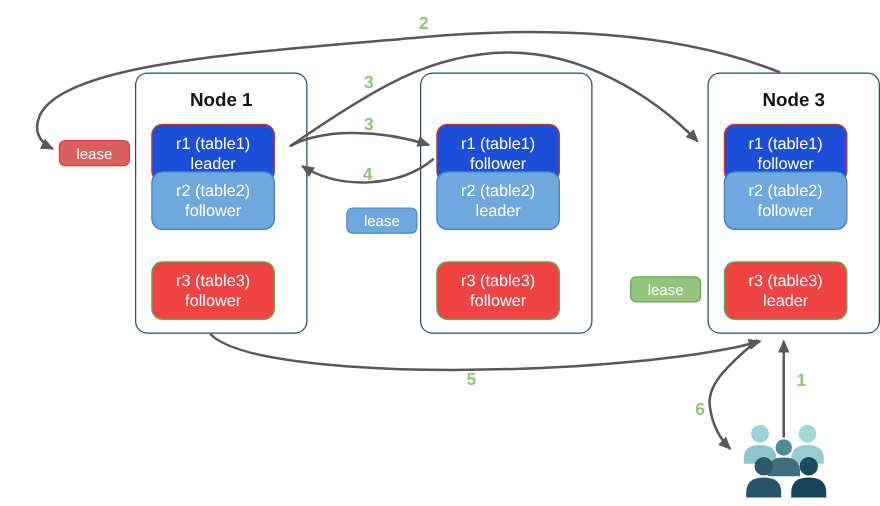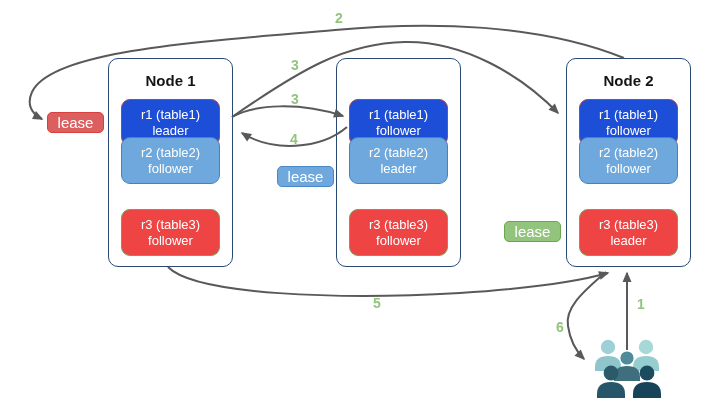--- a/index.html
+++ b/index.html
@@ -1,41 +1,41 @@
 <!DOCTYPE html>
 <html><head>
 <meta charset="utf-8">
 <style>
   html,body{margin:0;padding:0;background:#ffffff;}
   .stage{
     position:relative;width:704px;height:405px;background:#ffffff;overflow:hidden;
     font-family:"Liberation Sans",sans-serif;
   }
   .node{
-    position:absolute;top:58px;width:125px;height:209px;background:#ffffff;
+    position:absolute;top:58px;width:138px;height:209px;background:#ffffff;
     border:1.5px solid #2a4a73;border-radius:10px;box-sizing:border-box;z-index:1;
   }
   .node-1{left:108px}
   .node-2{left:336px}
   .node-3{left:566px}
   .node-title{
     margin-top:13px;text-align:center;font-weight:bold;font-size:15px;color:#141414;
   }
   .replica{
     position:absolute;left:12px;width:99px;height:47px;border-radius:9px;box-sizing:border-box;
     color:#ffffff;font-size:13px;line-height:16px;text-align:center;
     display:flex;flex-direction:column;justify-content:center;
   }
   .slot-1{top:40px}.slot-2{top:78px}.slot-3{top:150px}
   .rep-red{background:#1d4ed8;border:1.5px solid #c13b3b}
   .rep-blue{background:#6fa8dc;border:1.5px solid #3d85c6}
   .rep-green{background:#ef4444;border:1.5px solid #6aa84f}
   .lease{
     position:absolute;width:57px;height:21px;border-radius:5px;box-sizing:border-box;
-    color:#ffffff;font-size:15px;display:flex;align-items:center;justify-content:center;z-index:2;
+    color:#ffffff;font-size:12px;display:flex;align-items:center;justify-content:center;z-index:2;
   }
   .lease-red{left:47px;top:112px;background:#dc5f5f;border:1.5px solid #d84040}
   .lease-blue{left:277px;top:166px;background:#6fa8dc;border:1.5px solid #4a88c7}
   .lease-green{left:504px;top:221px;background:#93c47d;border:1.5px solid #6aa84f}
   .arrow-layer{position:absolute;left:0;top:0;z-index:3;pointer-events:none;}
   .step{
     position:absolute;z-index:4;font-weight:bold;font-size:14px;color:#93c47d;
     transform:translate(-50%,-50%);
   }
   .step-1{left:641px;top:304px}
@@ -76,21 +76,21 @@
       <span>r2 (table2)</span>
       <span>leader</span>
     </div>
     <div class="replica slot-3 rep-green">
       <span>r3 (table3)</span>
       <span>follower</span>
     </div>
   </div>
 
   <div class="node node-3">
-    <div class="node-title">Node 2</div>
+    <div class="node-title">Node 3</div>
     <div class="replica slot-1 rep-red">
       <span>r1 (table1)</span>
       <span>follower</span>
     </div>
     <div class="replica slot-2 rep-blue">
       <span>r2 (table2)</span>
       <span>follower</span>
     </div>
     <div class="replica slot-3 rep-green">
       <span>r3 (table3)</span>

